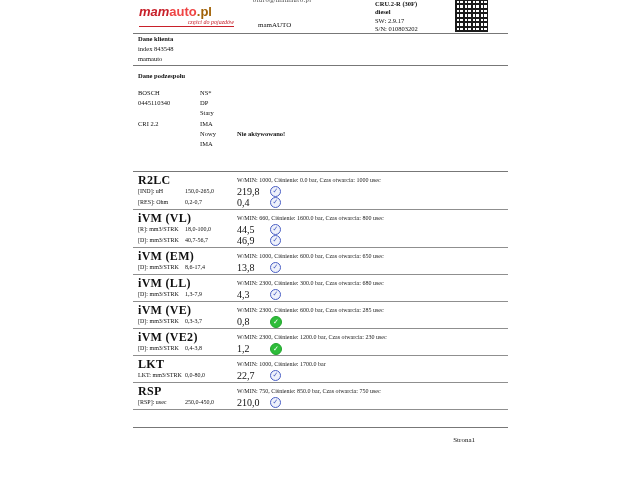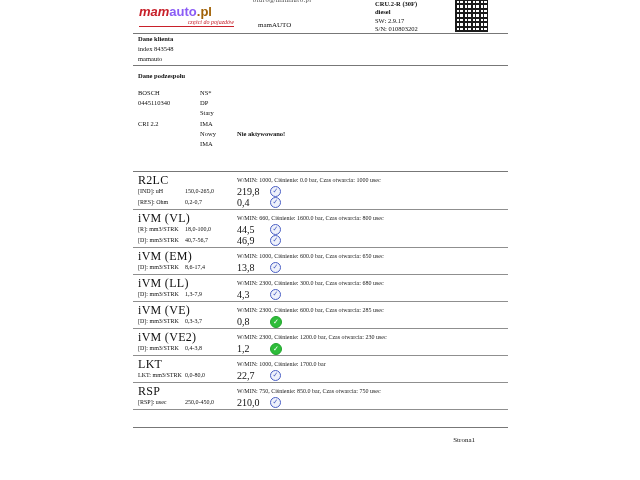--- a/index.html
+++ b/index.html
@@ -5,21 +5,21 @@
   html,body{margin:0;padding:0;background:#fff;}
   .page{position:relative;width:640px;height:480px;background:#fff;overflow:hidden;
         font-family:"Liberation Serif","DejaVu Serif",serif;color:#111;}
   .abs{position:absolute;}
   
   .email-clip{left:253px;top:0;height:3px;width:130px;overflow:hidden;font-size:6.5px;color:#444;}
   .email-clip span{display:block;margin-top:-4px;letter-spacing:.5px;}
   .logo{left:139px;top:2px;width:95px;height:26px;font-family:"Liberation Sans","DejaVu Sans",sans-serif;}
   .logo-line{font-size:13px;font-weight:bold;letter-spacing:0;}
   .logo-mam{color:#c8202a;font-style:italic;}
-  .logo-auto{color:#8b5cf6;}
+  .logo-auto{color:#ef4444;}
   .logo-pl{color:#a16207;}
   .logo-tag{display:block;text-align:right;color:#c8202a;font-size:6px;font-style:italic;
             font-family:"Liberation Serif",serif;margin-top:-1px;border-bottom:1px solid #c8202a;padding-bottom:1px;}
   .company{left:258px;top:21px;width:90px;font-size:7px;}
   .device{left:375px;top:0;width:80px;font-size:6.5px;line-height:7.5px;}
   .device .b{font-weight:bold;}
   .device .gap{height:2px;}
   .qr{left:455px;top:0;width:33px;height:32px;background:
       repeating-linear-gradient(90deg,#1b1b1b 0 2px,rgba(255,255,255,0) 2px 4px,#1b1b1b 4px 5px,rgba(255,255,255,0) 5px 8px),
       repeating-linear-gradient(0deg,#1b1b1b 0 2px,#fff 2px 4px,#1b1b1b 4px 6px,#fff 6px 9px);
@@ -32,21 +32,21 @@
   .client{left:138px;top:34px;}
   .part-title{left:138px;top:72px;font-size:6.5px;font-weight:bold;}
   .pgrid{left:138px;top:88px;width:360px;font-size:6.5px;line-height:10px;}
   .pgrid .c1{position:absolute;left:0;}
   .pgrid .c2{position:absolute;left:62px;}
   .pgrid .c3{position:absolute;left:99px;font-weight:bold;}
   
   .tests{left:133px;top:171px;width:375px;border-top:1px solid #777;}
   .section{border-bottom:1px solid #8f8f8f;padding:2px 0 1px;position:relative;}
   .sec-head{position:relative;height:12px;}
-  .sec-title{position:absolute;left:5px;top:0;font-size:12px;line-height:12px;letter-spacing:.3px;}
+  .sec-title{position:absolute;left:5px;top:0;font-size:12px;line-height:12px;letter-spacing:.3px;font-weight:bold;}
   .sec-cond{position:absolute;left:104px;top:3px;font-size:6px;color:#222;white-space:nowrap;}
   .trow{position:relative;height:11px;}
   .tlabel{position:absolute;left:5px;top:2px;font-size:6px;white-space:nowrap;}
   .trange{position:absolute;left:52px;top:2px;font-size:6px;white-space:nowrap;}
   .tvalue{position:absolute;left:104px;top:0;font-size:10px;}
   .check{position:absolute;left:137px;top:0;width:9px;height:9px;border-radius:50%;
          display:flex;align-items:center;justify-content:center;font-size:7px;line-height:9px;
          font-family:"DejaVu Sans",sans-serif;}
   .check.blue{border:1px solid #4a5fc4;color:#4a5fc4;background:#eef1fb;}
   .check.green{border:1px solid #21a52c;background:#2ebd3a;color:#fff;width:10px;height:10px;}

